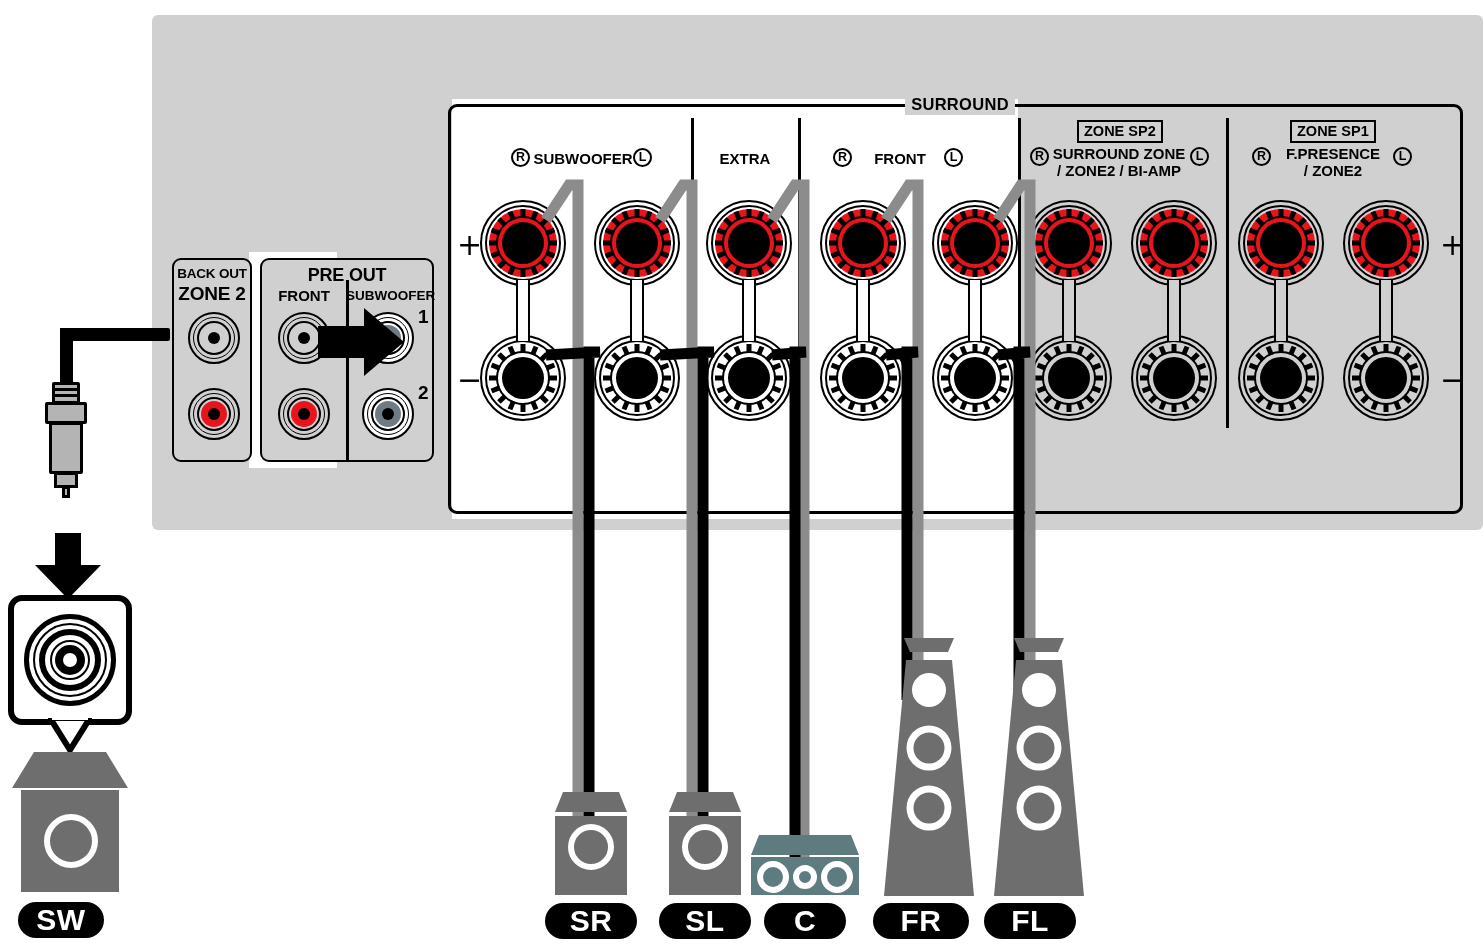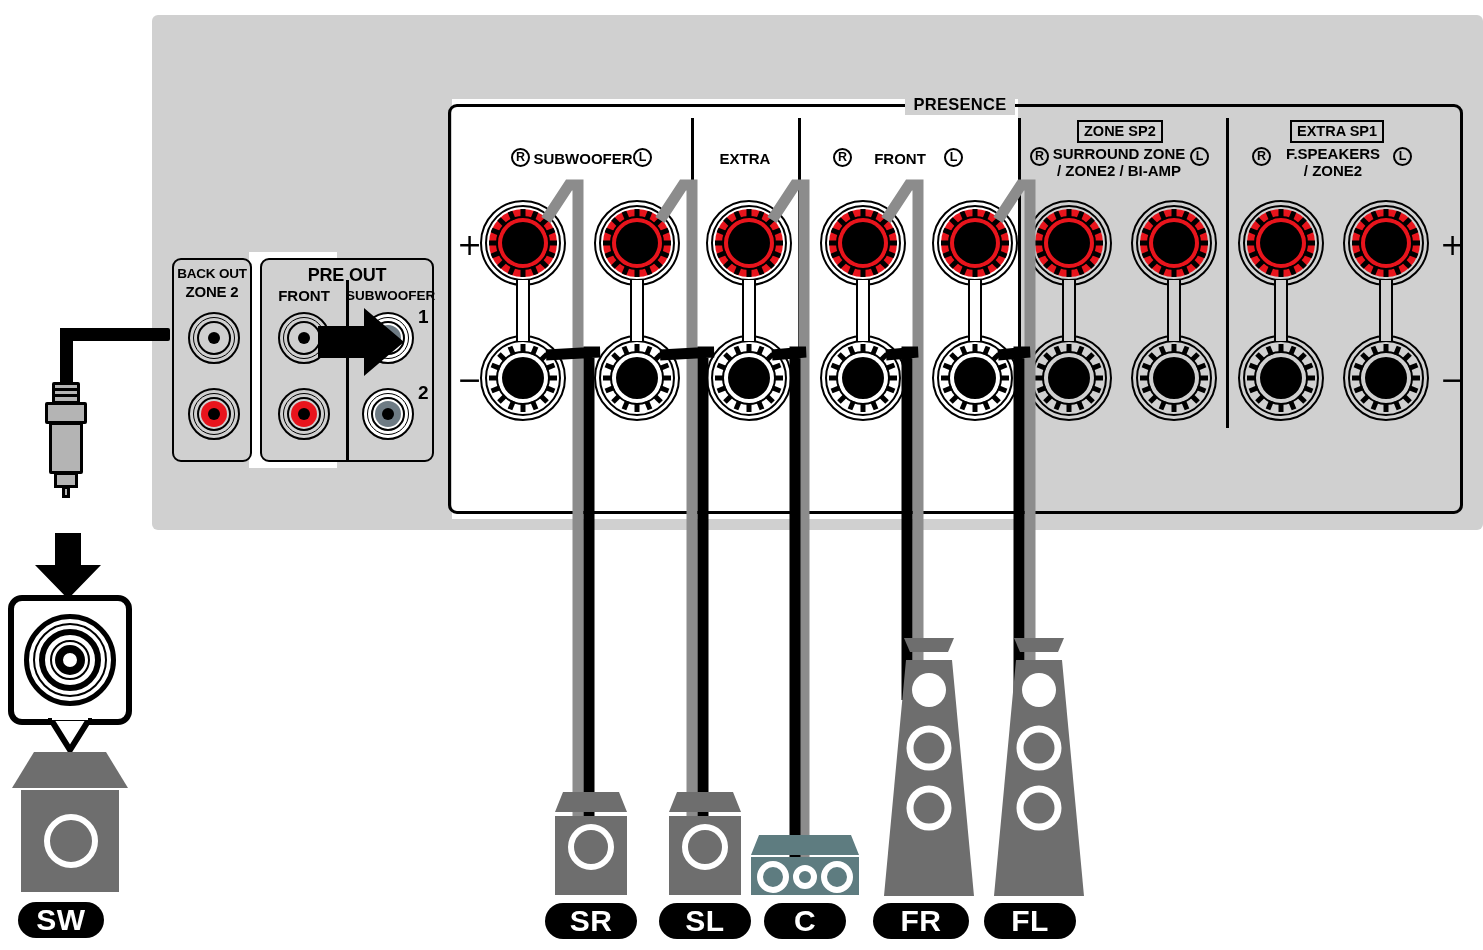--- a/index.html
+++ b/index.html
@@ -103,21 +103,21 @@
 <div class="stage">
 
   <div class="abs" id="receiver-panel"></div>
 
   <div class="abs" id="subwoofer-highlight"></div>
 
   <div class="abs" id="preout-block">
 
     <div class="jackgroup" id="zone-out-group">
       <div class="grp-title" style="top:6px;font-size:13.5px;">BACK OUT</div>
-      <div class="grp-title" style="top:23px;font-size:15px;">ZONE 2</div>
+      <div class="grp-title" style="top:23px;font-size:19px;">ZONE 2</div>
 
       <div class="rca" style="left:14px;top:52px;width:52px;height:52px;">
         <div class="r1"></div>
           <div class="r2"></div>
           <div class="r3"></div>
         <div class="hub hub-plain"></div>
           <div class="pin"></div>
       </div>
       <div class="rca" style="left:14px;top:128px;width:52px;height:52px;">
         <div class="r1"></div>
@@ -212,21 +212,21 @@
     <div class="abs" style="left:9px;top:38px;width:98px;height:102px;background:#6e6e6e;"></div>
     <div class="cone" style="left:32px;top:62px;width:54px;height:54px;"></div>
   </div>
   <div class="spk-label" style="left:18px;top:902px;width:86px;">SW</div>
 
   <div class="abs" id="speakers-highlight"></div>
 
   <div class="abs" id="speakers-panel-frame"></div>
 
   <div class="abs" id="speakers-title-mask"></div>
-  <div class="abs" id="speakers-title">PRESENCE</div>
+  <div class="abs" id="speakers-title">SURROUND</div>
 
   <div class="vdiv" style="left:691px;top:118px;height:300px;"></div>
   <div class="vdiv" style="left:798px;top:118px;height:300px;"></div>
   <div class="vdiv" style="left:1018px;top:118px;height:395px;"></div>
   <div class="vdiv" style="left:1226px;top:118px;height:310px;"></div>
 
   <div class="rl-mark" style="left:511px;top:148px;">R</div>
   <div class="sp-label" style="left:533px;top:150px;width:100px;">SUBWOOFER</div>
   <div class="rl-mark" style="left:633px;top:148px;">L</div>
 
@@ -235,23 +235,23 @@
   <div class="rl-mark" style="left:833px;top:148px;">R</div>
   <div class="sp-label" style="left:855px;top:150px;width:90px;">FRONT</div>
   <div class="rl-mark" style="left:944px;top:148px;">L</div>
 
   <div class="extra-tag" style="left:1077px;top:120px;">ZONE SP2</div>
   <div class="rl-mark" style="left:1030px;top:147px;">R</div>
   <div class="sp-label" style="left:1049px;top:145px;width:140px;">SURROUND ZONE</div>
   <div class="sp-label" style="left:1049px;top:162px;width:140px;">/ ZONE2 / BI-AMP</div>
   <div class="rl-mark" style="left:1190px;top:147px;">L</div>
 
-  <div class="extra-tag" style="left:1290px;top:120px;">EXTRA SP1</div>
+  <div class="extra-tag" style="left:1290px;top:120px;">ZONE SP1</div>
   <div class="rl-mark" style="left:1252px;top:147px;">R</div>
-  <div class="sp-label" style="left:1273px;top:145px;width:120px;">F.SPEAKERS</div>
+  <div class="sp-label" style="left:1273px;top:145px;width:120px;">F.PRESENCE</div>
   <div class="sp-label" style="left:1273px;top:162px;width:120px;">/ ZONE2</div>
   <div class="rl-mark" style="left:1393px;top:147px;">L</div>
 
   <div class="pm" style="left:457px;top:230px;">+</div>
   <div class="pm" style="left:457px;top:365px;">−</div>
   <div class="pm" style="left:1440px;top:230px;">+</div>
   <div class="pm" style="left:1440px;top:365px;">−</div>
 
   <div class="abs" id="posts-layer" style="left:0;top:0;width:1483px;height:950px;">
       <div class="post red onwhite" style="left: 480px; top: 200px;">

